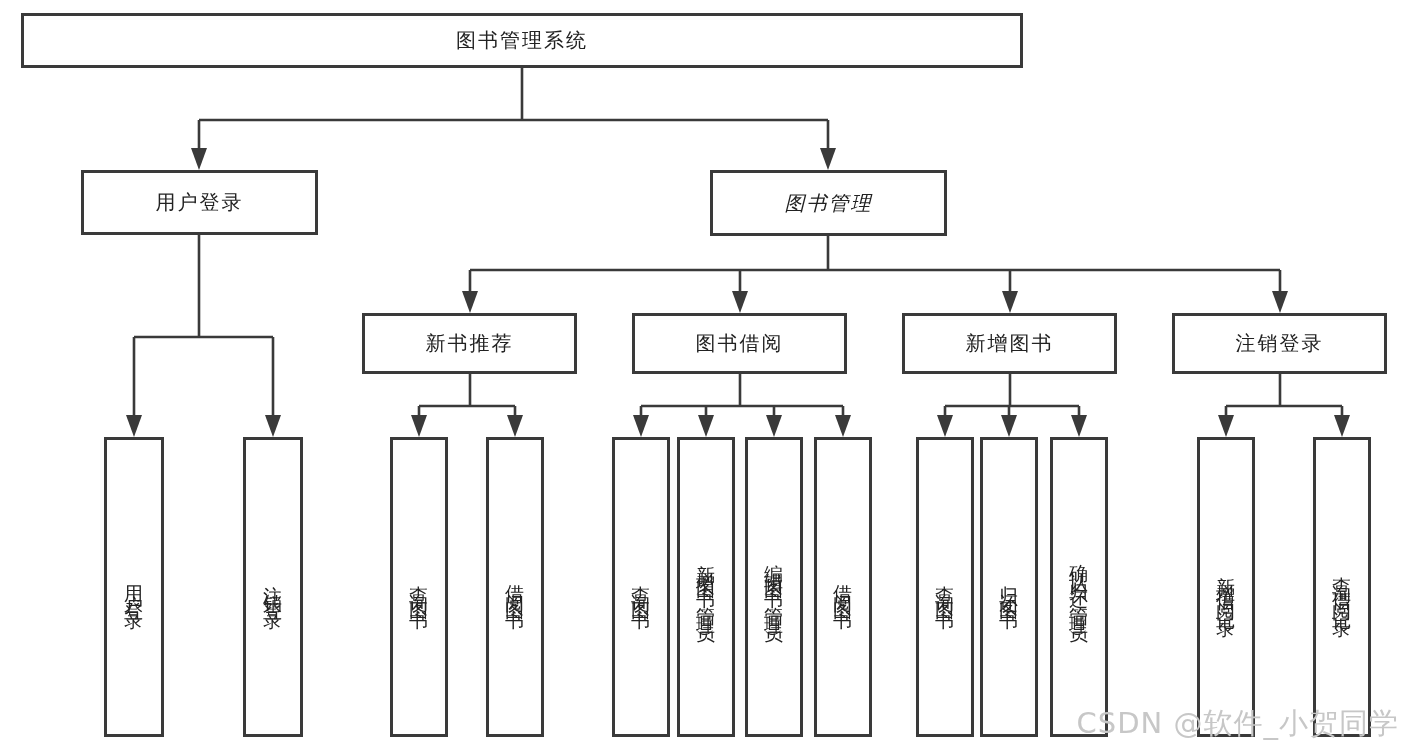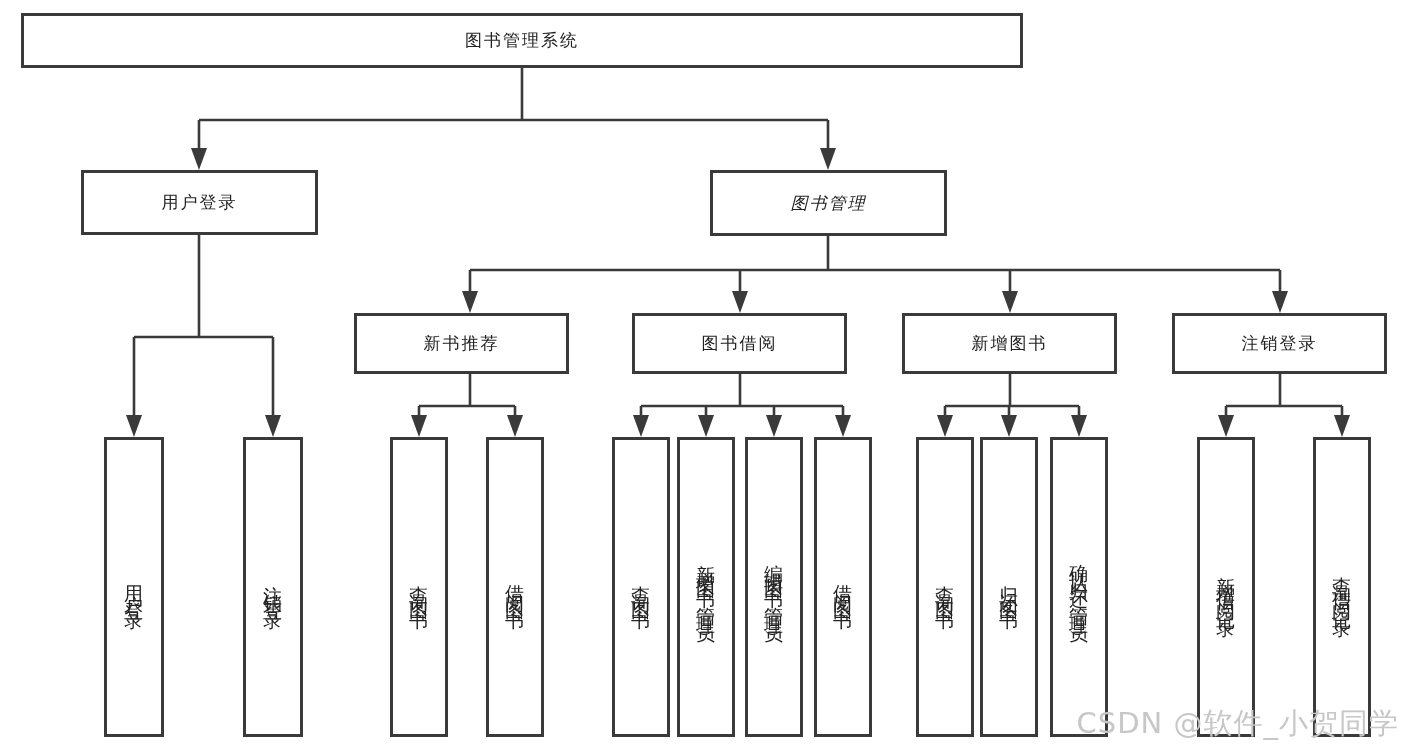--- a/index.html
+++ b/index.html
@@ -16,21 +16,21 @@
   #connectors polygon{fill:var(--line);stroke:none;}
   .box{
     position:absolute;
     box-sizing:border-box;
     background:#fff;
     border:3px solid var(--line);
     display:flex;align-items:center;justify-content:center;
     color:var(--text);
     z-index:2;
   }
-  .h-box{font-size:17px;letter-spacing:2px;text-align:right;}
+  .h-box{font-size:20px;letter-spacing:2px;text-align:right;}
   .root{left:21px;top:13px;width:1002px;height:55px;}
   .lvl2-1{left:81px;top:170px;width:237px;height:65px;}
   .lvl2-2{left:710px;top:170px;width:237px;height:66px;font-style:italic;}
   .lvl3{top:313px;width:215px;height:61px;}
   .leaf{
     top:437px;width:58px;height:300px;
     font-size:19px;
     writing-mode:vertical-rl;
     text-orientation:mixed;
     letter-spacing:0.45em;
@@ -87,21 +87,21 @@
     <path d="M1280 374 V406 M1226 406 H1342 M1226 406 V419 M1342 406 V419"></path>
     <polygon points="1218,415 1234,415 1226,437"></polygon>
     <polygon points="1334,415 1350,415 1342,437"></polygon>
   </svg>
 
   <div class="box h-box root">图书管理系统</div>
 
   <div class="box h-box lvl2-1">用户登录</div>
   <div class="box h-box lvl2-2">图书管理</div>
 
-  <div class="box h-box lvl3" style="left:354px;">新书推荐</div>
+  <div class="box h-box lvl3" style="left:362px;">新书推荐</div>
   <div class="box h-box lvl3" style="left:632px;">图书借阅</div>
   <div class="box h-box lvl3" style="left:902px;">新增图书</div>
   <div class="box h-box lvl3" style="left:1172px;">注销登录</div>
 
   <div class="box leaf wide" style="left:104px;">用户登录</div>
   <div class="box leaf wide" style="left:243px;">注销登录</div>
 
   <div class="box leaf" style="left:390px;">查询图书</div>
   <div class="box leaf" style="left:486px;">借阅图书</div>
 

